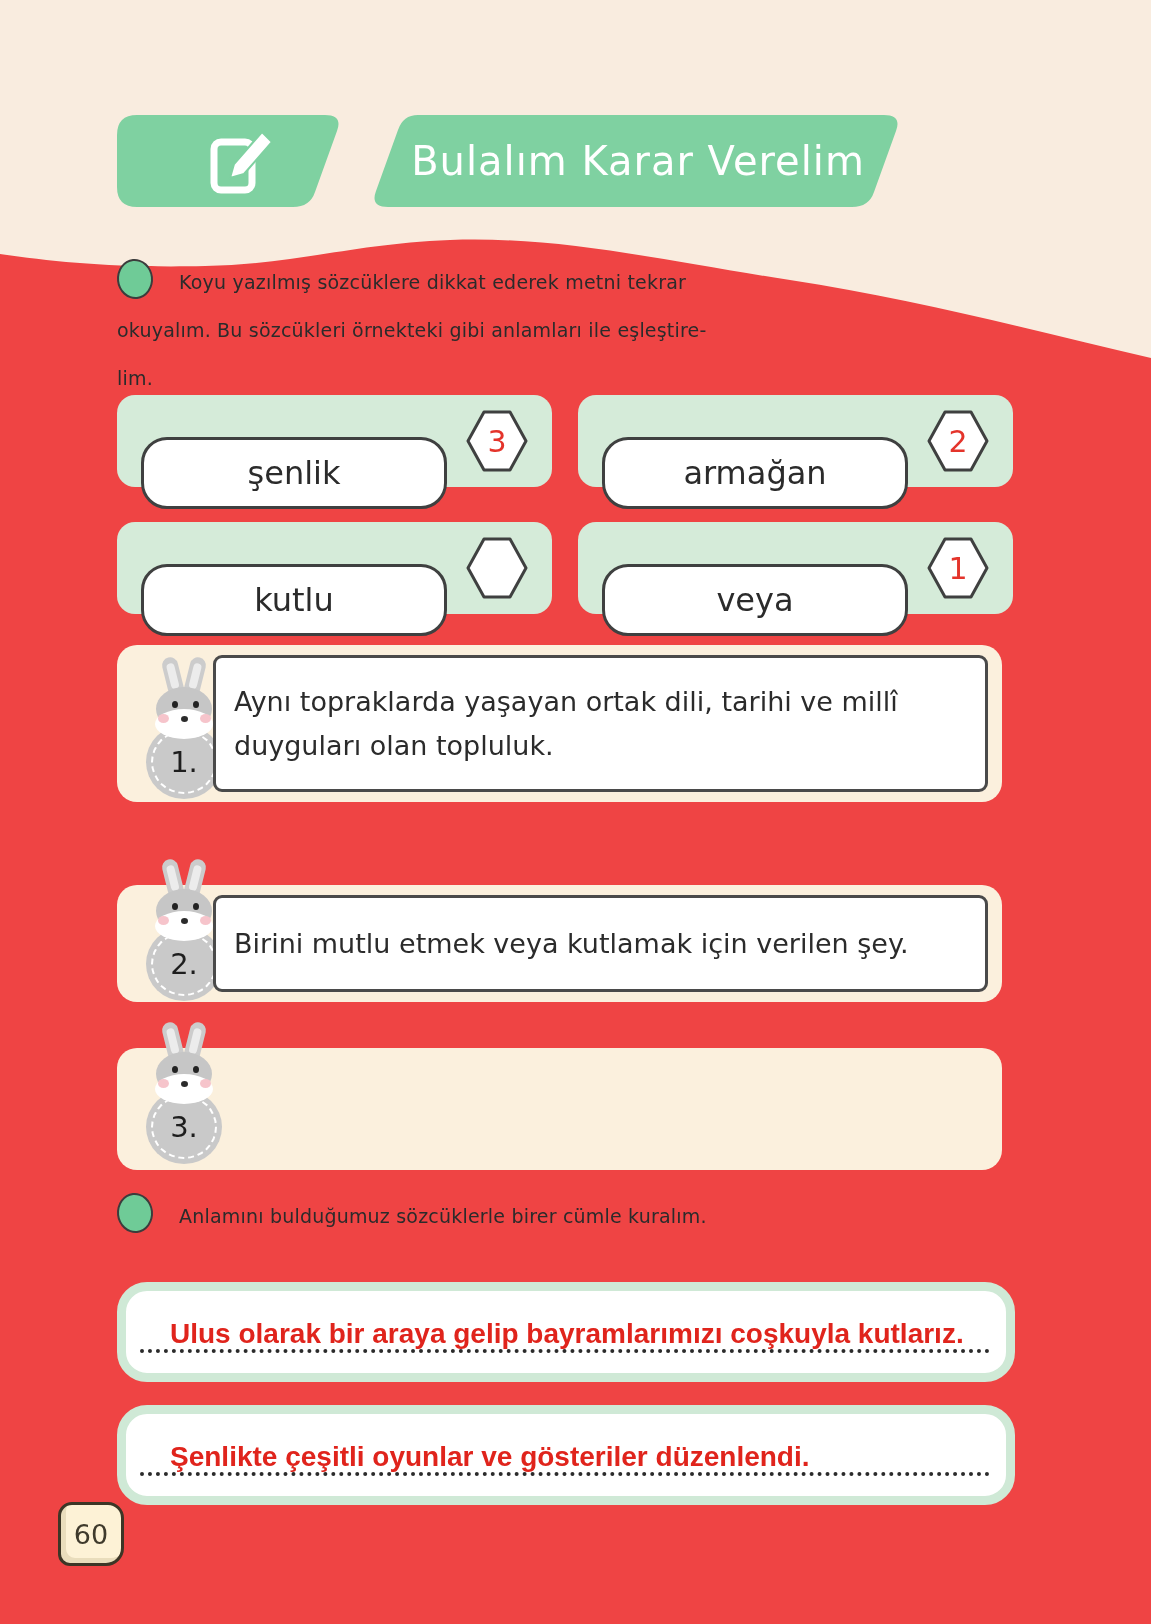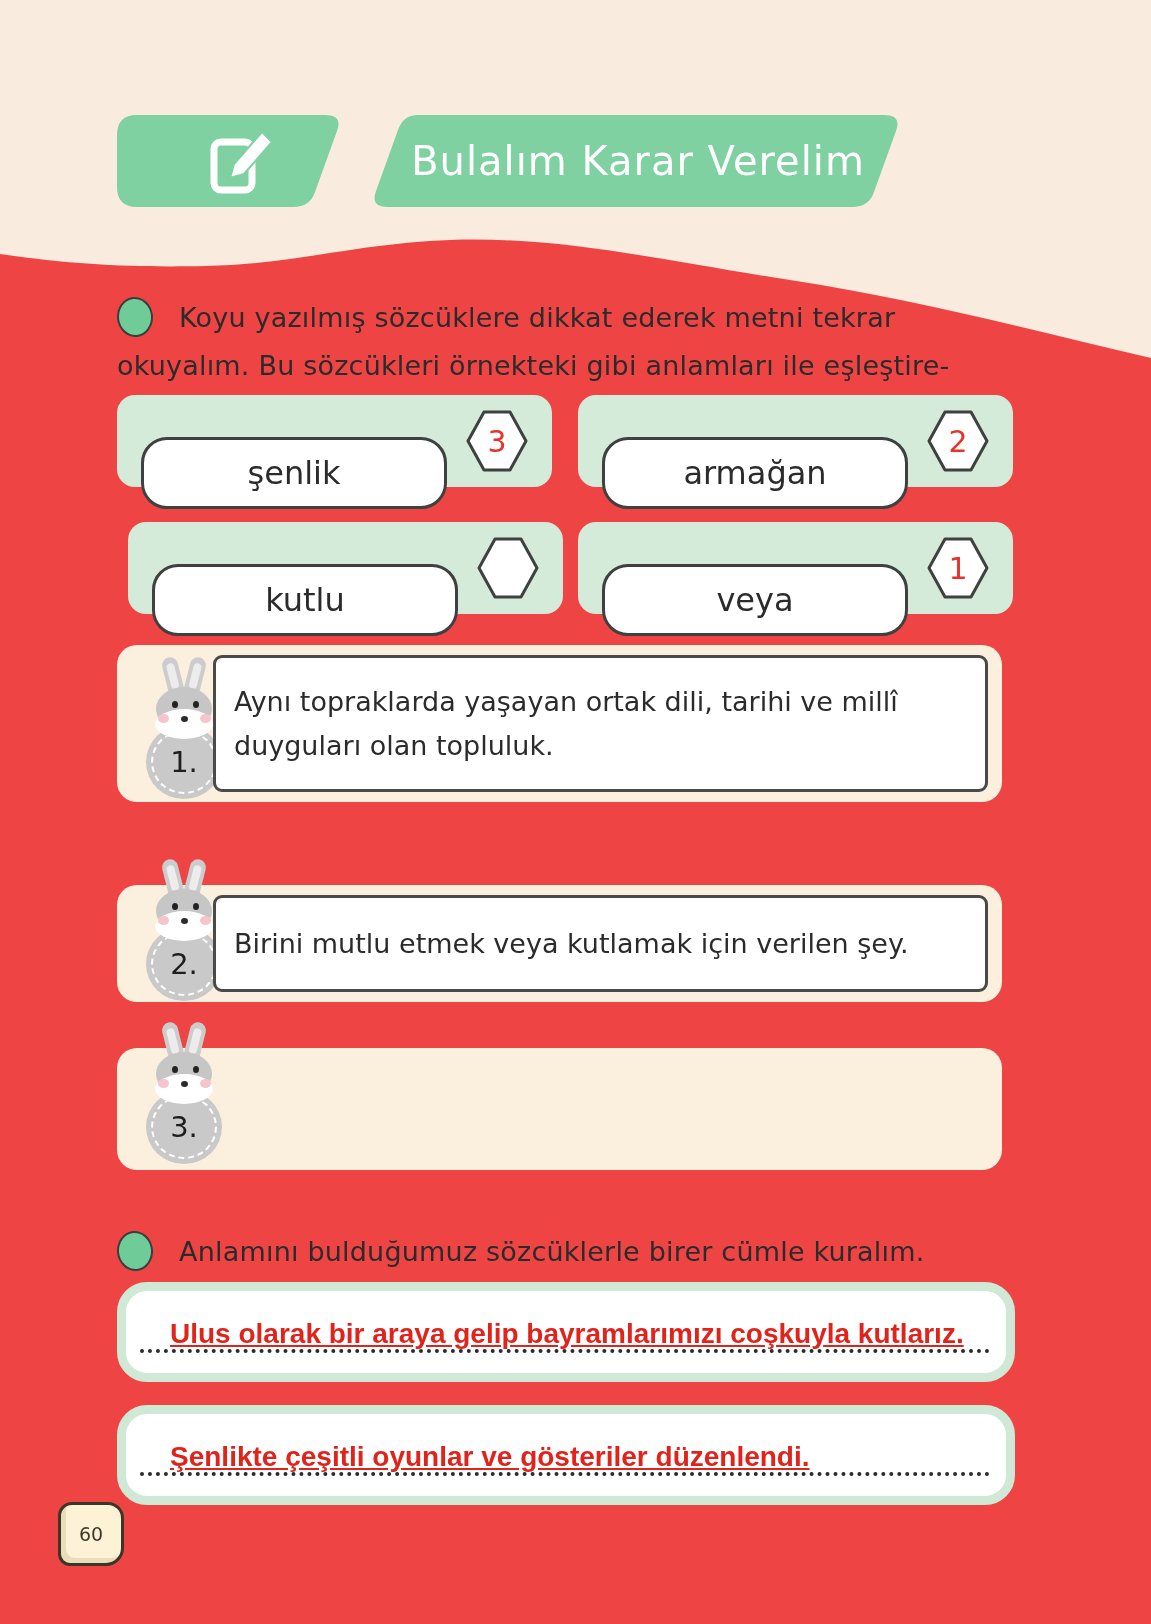--- a/index.html
+++ b/index.html
@@ -10,21 +10,21 @@
   .wave-svg{position:absolute;top:0;left:0;}
 
   
   .hdr-shape{position:absolute;top:115px;}
   .hdr-icon{position:absolute;left:206px;top:130px;width:72px;height:66px;}
   .hdr-title{position:absolute;left:380px;top:115px;width:516px;height:92px;
              display:flex;align-items:center;justify-content:center;
              font-size:40px;color:#ffffff;letter-spacing:1px;}
 
   
-  .instr{position:absolute;left:117px;width:930px;font-size:27px;line-height:48px;color:#2b2b2b;letter-spacing:.2px;margin-top:36px;}
+  .instr{position:absolute;left:117px;width:930px;font-size:19px;line-height:48px;color:#2b2b2b;letter-spacing:.2px;}
   .bullet{display:inline-block;width:36px;height:40px;background:#6fcb97;border:2px solid #3c3c3c;
           border-radius:50%;vertical-align:-10px;margin-right:26px;transform:rotate(-6deg);box-sizing:border-box;}
 
   
   .word-box{position:absolute;width:435px;height:92px;background:#d5ebd9;border-radius:18px;}
   .word-pill{position:absolute;left:24px;top:10px;width:306px;height:72px;background:#ffffff;
              border:3px solid #3f4040;border-radius:26px;box-sizing:border-box;
              display:flex;align-items:center;justify-content:center;font-size:32px;color:#2b2b2b;margin-top:32px;}
   .hex{position:absolute;left:348px;top:11px;width:64px;height:70px;}
   .hex-num{position:absolute;inset:0;display:flex;align-items:center;justify-content:center;
@@ -52,28 +52,28 @@
   .eye{position:absolute;top:44px;width:6px;height:7px;background:#222222;border-radius:50%;}
   .eye-l{left:37px;}.eye-r{left:58px;}
   .cheek{position:absolute;top:57px;width:11px;height:9px;background:#f6c4cb;border-radius:50%;}
   .cheek-l{left:23px;}.cheek-r{left:65px;}
   .nose{position:absolute;left:46px;top:59px;width:7px;height:6px;background:#2b2b2b;border-radius:50%;}
 
   
   .answer-box{position:absolute;left:117px;width:898px;height:100px;background:#ffffff;
               border:9px solid #cfe9d6;border-radius:30px;box-sizing:border-box;}
   .answer-text{position:absolute;left:44px;bottom:23px;font-family:"Liberation Sans",sans-serif;
-               font-weight:700;font-size:28px;color:#e0241c;white-space:nowrap;text-decoration:underline;}
+               font-weight:700;font-size:28px;color:#e0241c;white-space:nowrap;}
   .dotted-line{position:absolute;left:14px;right:16px;bottom:20px;border-top:4px dotted #2b2b2b;}
 
   
   .page-badge{position:absolute;left:58px;top:1502px;width:66px;height:64px;background:#fdf2d6;
               border:3px solid #3c3626;border-radius:14px 16px 18px 12px;box-sizing:border-box;
               box-shadow:inset 5px -5px 0 rgba(120,100,40,.15);
-              display:flex;align-items:center;justify-content:center;font-size:19px;color:#3f3a2c;}
+              display:flex;align-items:center;justify-content:center;font-size:27px;color:#3f3a2c;}
 </style>
 </head>
 <body>
 
 <div class="page">
 
   <svg class="wave-svg" width="1151" height="380" viewBox="0 0 1151 380">
     <path d="M0,0 H1151 V358 C1040,332 920,300 790,280 C660,260 560,236 450,240 C350,244 300,264 205,266 C115,268 55,262 0,254 Z" fill="#f9ecdf"></path>
   </svg>
 
@@ -107,21 +107,21 @@
   </div>
   <div class="word-box" style="left:578px;top:395px">
     <div class="word-pill">armağan</div>
     <div class="hex">
       <svg width="64" height="70" viewBox="0 0 64 70">
           <polygon points="3,35 19,6 45,6 61,35 45,64 19,64" fill="#ffffff" stroke="#3f4040" stroke-width="3" stroke-linejoin="round"></polygon>
         </svg>
       <span class="hex-num">2</span>
     </div>
   </div>
-  <div class="word-box" style="left:128px;top:522px">
+  <div class="word-box" style="left:117px;top:522px">
     <div class="word-pill">kutlu</div>
     <div class="hex">
       <svg width="64" height="70" viewBox="0 0 64 70">
           <polygon points="3,35 19,6 45,6 61,35 45,64 19,64" fill="#ffffff" stroke="#3f4040" stroke-width="3" stroke-linejoin="round"></polygon>
         </svg>
       <span class="hex-num"></span>
     </div>
   </div>
   <div class="word-box" style="left:578px;top:522px">
     <div class="word-pill">veya</div>

